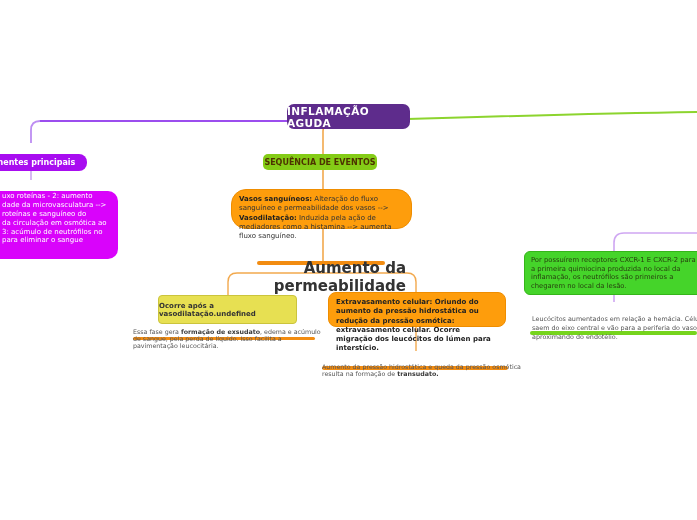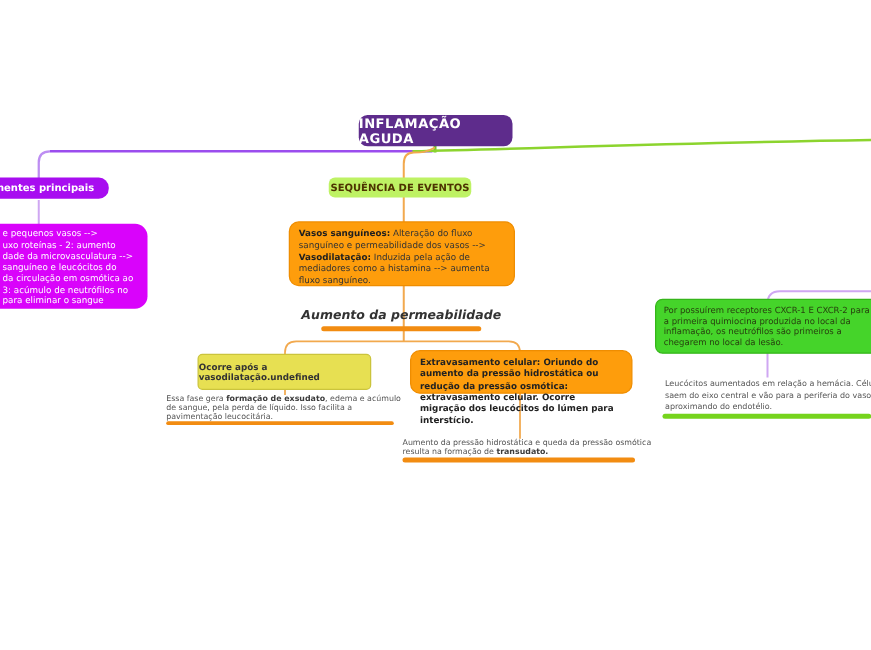--- a/index.html
+++ b/index.html
@@ -2,56 +2,56 @@
 <html><head>
 <meta charset="utf-8">
 <style>
   html,body{margin:0;padding:0;}
   body{
     width:697px;height:520px;position:relative;overflow:hidden;
     background:#ffffff;
     font-family:"DejaVu Sans","Liberation Sans",sans-serif;
   }
   svg.wires{position:absolute;left:0;top:0;z-index:0;}
-  .node{position:absolute;box-sizing:border-box;z-index:2;}
+  .node{position:absolute;box-sizing:border-box;z-index:2;margin-top:12px;}
   .rootnode{
     background:#5e2c8c;border-radius:7px;color:#ffffff;
     font-weight:bold;font-size:10.5px;letter-spacing:.4px;
     display:flex;align-items:center;justify-content:center;
   }
   .violetnode{
     background:#a80df0;border-radius:8px;color:#ffffff;
     font-weight:bold;font-size:8px;
     display:flex;align-items:center;justify-content:center;
   }
   .magentanode{background:#d903fb;border-radius:10px;}
   .magentatext{position:absolute;z-index:3;color:#ffffff;font-weight:normal;
     font-size:7px;line-height:8.9px;white-space:nowrap;}
   .orangetitle{
-    background:#bef264;border-radius:5px;color:#4d3300;
+    background:#84cc16;border-radius:5px;color:#4d3300;
     font-weight:bold;font-size:8px;
     display:flex;align-items:center;justify-content:center;
   }
   .orangebox{
     background:#fe9d0c;border:1px solid #ef8d00;border-radius:8px;
     color:#333333;font-size:7px;line-height:9.3px;padding:5px 7px;
   }
   .orangebox .b{font-weight:bold;color:#1f1f1f;}
   .orangebox.allbold{font-weight:bold;color:#222222;}
   .yellownode{
     background:#e7e052;border:1px solid #cbc43c;border-radius:4px;
     color:#333333;font-weight:bold;font-size:7px;
     display:flex;align-items:center;justify-content:center;
   }
   .greennode{
     background:#45d42a;border:1px solid #35b51a;border-radius:6px;
     color:#27400f;font-size:6.8px;line-height:8.7px;padding:4px 6px;
     overflow:hidden;white-space:nowrap;
   }
-  .plainlabel{color:#333333;font-weight:bold;font-size:10px;text-align:center;font-style:italic;}
+  .plainlabel{color:#333333;font-weight:bold;font-size:15px;text-align:right;}
   .smallnote{color:#555555;font-size:6.3px;line-height:7.2px;}
   .smallnote .b{font-weight:bold;color:#3c3c3c;}
   .smallnote-nowrap{white-space:nowrap;font-size:6.4px;line-height:8.8px;color:#555555;}
   .bar{position:absolute;border-radius:2px;z-index:1;}
   .bar-orange{background:#f28c11;}
   .bar-green{background:#76d41d;}
 </style>
 </head>
 <body>
 
@@ -85,31 +85,31 @@
 
 <div class="node violetnode" style="left:-45px;top:142px;width:132px;height:17px;">
   <span>Componentes principais</span>
 </div>
 
 <div class="node magentanode" style="left:-88px;top:179px;width:206px;height:68px;"></div>
 <div class="magentatext" style="left:2px;top:183px;">
   <div>e pequenos vasos --&gt;</div>
   <div>uxo roteínas - 2: aumento</div>
   <div>dade da microvasculatura --&gt;</div>
-  <div>sanguíneo e leucócitos do</div>
+  <div>roteínas e sanguíneo do</div>
   <div>da circulação em osmótica ao</div>
   <div>3: acúmulo de neutrófilos no</div>
   <div>para eliminar o sangue</div>
 </div>
 
 <div class="node orangetitle" style="left:263px;top:142px;width:114px;height:16px;">
   <span>SEQUÊNCIA DE EVENTOS</span>
 </div>
 
-<div class="node orangebox" style="left:231px;top:177px;width:181px;height:52px;">
+<div class="node orangebox" style="left:231px;top:177px;width:181px;height:40px;border-radius:15px;">
   <span class="b">Vasos sanguíneos:</span><span> Alteração do fluxo sanguíneo e permeabilidade dos vasos --&gt; </span><span class="b">Vasodilatação:</span><span> Induzida pela ação de mediadores como a histamina --&gt; aumenta fluxo sanguíneo.</span>
 </div>
 
 <div class="node plainlabel" style="left:236px;top:247px;width:170px;">
   <span>Aumento da permeabilidade</span>
 </div>
 <div class="bar bar-orange" style="left:257px;top:261px;width:128px;height:4px;"></div>
 
 <div class="node yellownode" style="left:158px;top:283px;width:139px;height:29px;">
   <span>Ocorre após a vasodilatação.undefined</span>

